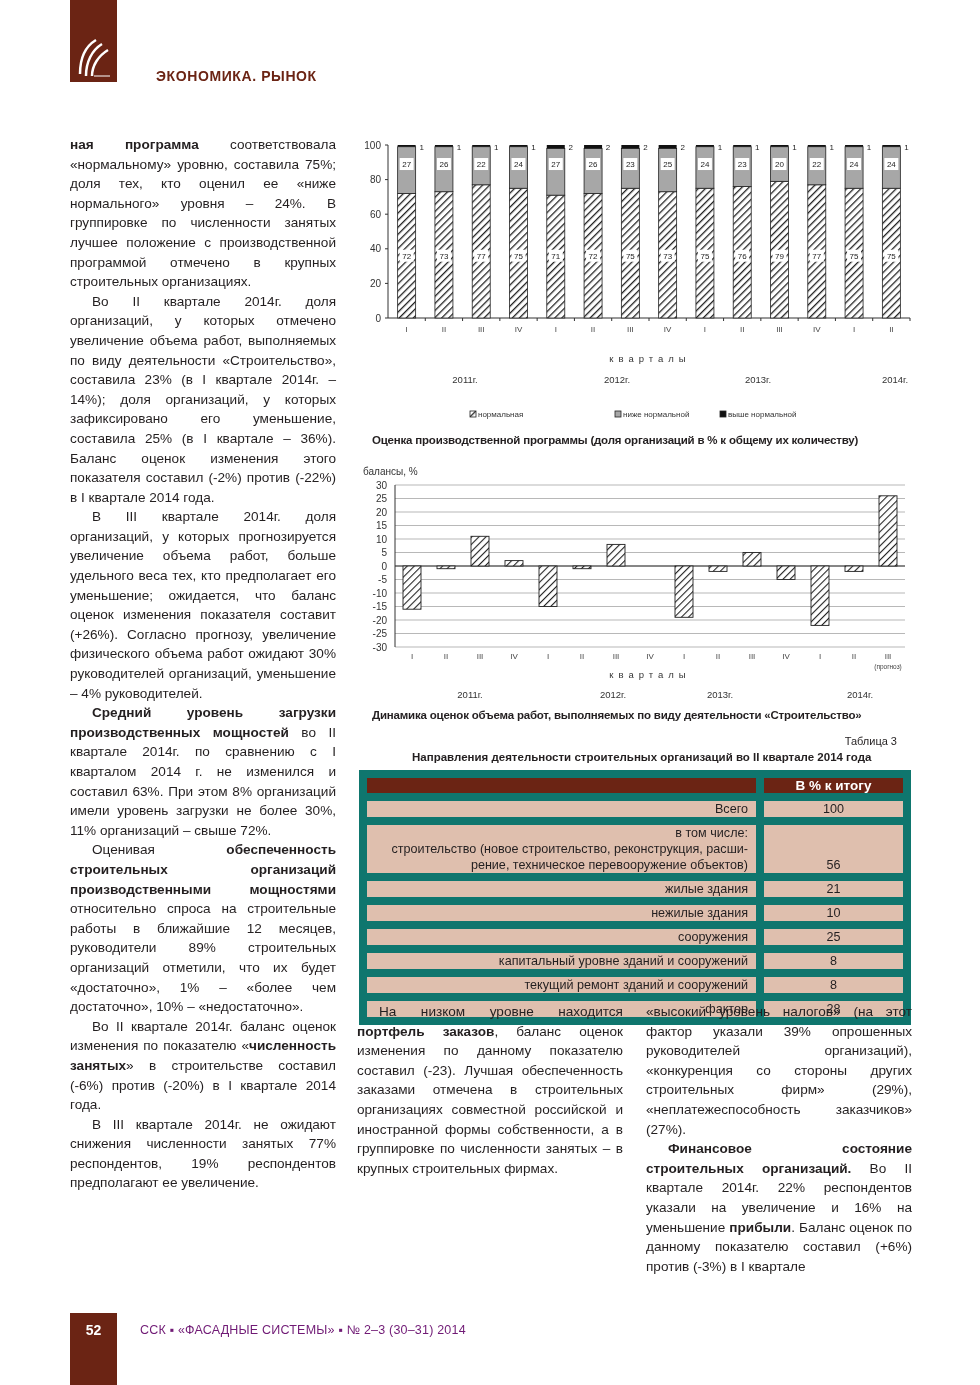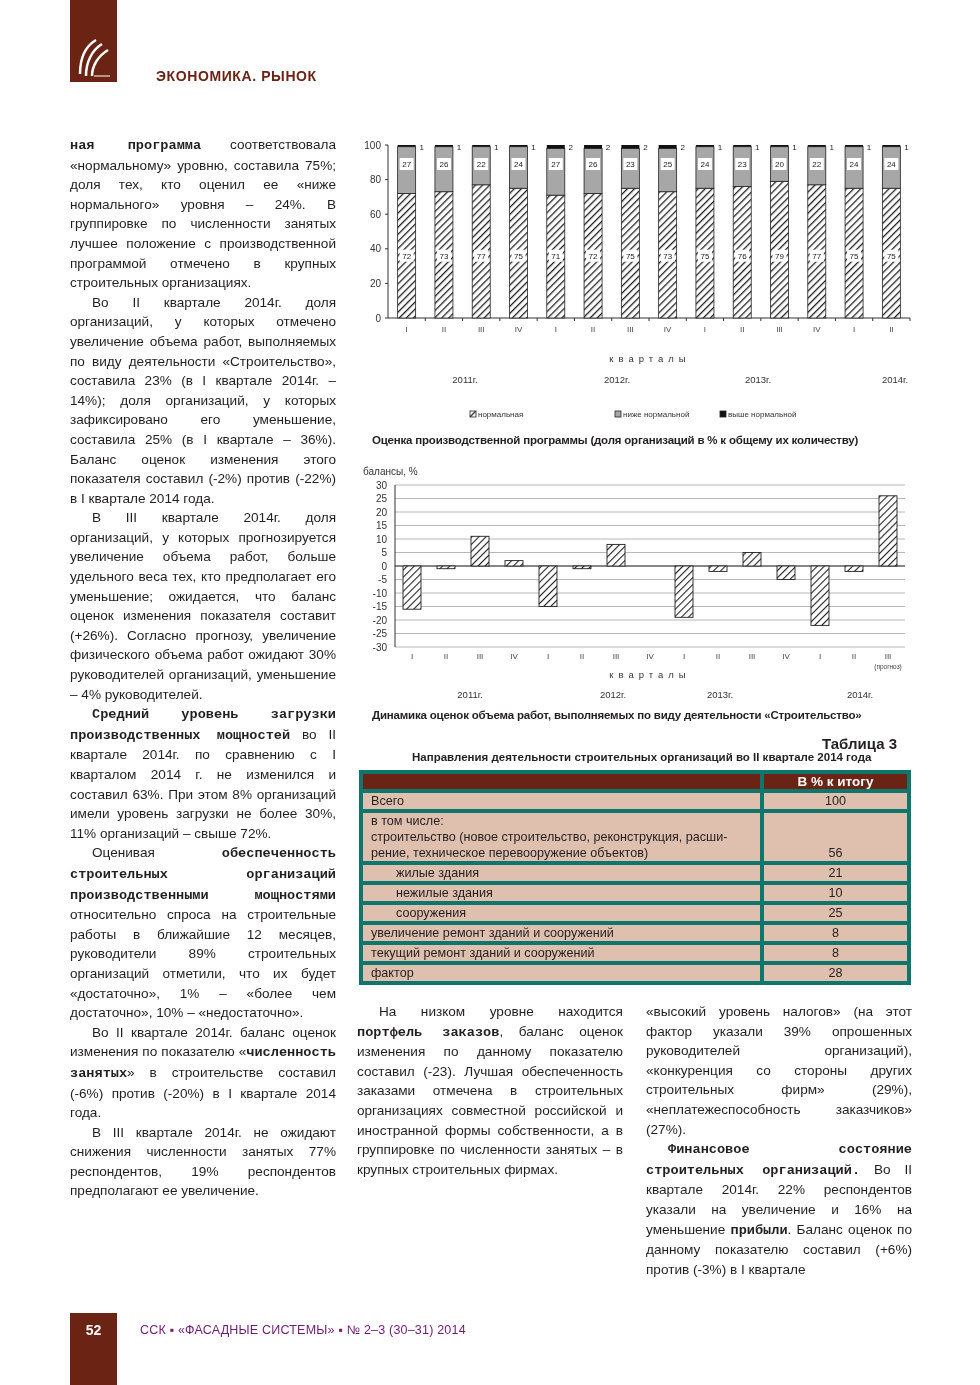--- a/index.html
+++ b/index.html
@@ -6,36 +6,36 @@
   html, body { width: 980px; height: 1385px; background: #ffffff; overflow: hidden; }
   body { position: relative; font-family: "Liberation Sans", sans-serif; color: #231f20; }
 
   .brand-block { position: absolute; left: 70px; top: 0; width: 47px; height: 82px; background: #6b2414; }
   .brand-logo { position: absolute; left: 6px; top: 36px; width: 36px; height: 42px; }
   .section-title { position: absolute; left: 156px; top: 68px; font-size: 14px; font-weight: bold; color: #6b2414; letter-spacing: 0.6px; }
 
   .col { position: absolute; font-size: 13.6px; line-height: 19.6px; text-align: justify; }
   .col p { text-indent: 0; }
   .col p.ind { text-indent: 22px; }
-  .col b { font-weight: bold; font-family: Liberation Mono, monospace; }
+  .col b { font-weight: bold; }
   .col-left { left: 70px; top: 135px; width: 266px; }
   .col-mid { left: 357px; top: 1002px; width: 266px; }
   .col-right { left: 646px; top: 1002px; width: 266px; }
 
   .chart1 { position: absolute; left: 355px; top: 135px; width: 560px; height: 295px; }
   .chart1-caption { position: absolute; left: 372px; top: 434px; font-size: 11.5px; font-weight: bold; letter-spacing: -0.2px; }
   .chart2 { position: absolute; left: 355px; top: 462px; width: 560px; height: 240px; }
   .chart2-caption { position: absolute; left: 372px; top: 709px; font-size: 11.5px; font-weight: bold; letter-spacing: -0.2px; }
 
-  .table-label { position: absolute; right: 83px; top: 735px; font-size: 15px; font-weight: bold; }
+  .table-label { position: absolute; right: 83px; top: 735px; font-size: 11px; font-weight: normal; }
   .table-title { position: absolute; left: 412px; top: 751px; font-size: 11.5px; font-weight: bold; }
   .data-table { position: absolute; left: 359px; top: 770px; width: 552px; border-collapse: collapse; font-size: 12.6px; }
   .data-table th { background: #6b2414; color: #fff; font-weight: bold; font-size: 13.5px; height: 19px; padding: 0 6px; }
-  .data-table td { background: #dfbfae; height: 19px; padding: 0 8px; line-height: 16px; vertical-align: bottom; }
-  .data-table th, .data-table td { border: 4px solid #0f766e; }
+  .data-table td { background: #dfbfae; height: 19px; padding: 0 8px; line-height: 16px; vertical-align: bottom; text-align: right; }
+  .data-table th, .data-table td { border: 8px solid #0f766e; }
   .data-table td.val { text-align: center; width: 147px; }
   .data-table td.sub { padding-left: 33px; }
 
   .page-num-block { position: absolute; left: 70px; top: 1313px; width: 47px; height: 72px; background: #6b2414; padding-left: 8px; }
   .page-num { position: absolute; left: 0; top: 9px; width: 47px; text-align: center; color: #fff; font-weight: bold; font-size: 14px; }
   .footer-text { position: absolute; left: 140px; top: 1323px; font-size: 12.5px; color: #701a75; letter-spacing: 0.2px; }
 
   svg text { font-family: "Liberation Sans", sans-serif; }
 </style>
 </head>
@@ -344,21 +344,21 @@
   </tr>
   <tr>
     <td class="sub">нежилые здания</td>
     <td class="val">10</td>
   </tr>
   <tr>
     <td class="sub">сооружения</td>
     <td class="val">25</td>
   </tr>
   <tr>
-    <td>увеличение ремонт зданий и сооружений</td>
+    <td>капитальный уровне зданий и сооружений</td>
     <td class="val">8</td>
   </tr>
   <tr>
     <td>текущий ремонт зданий и сооружений</td>
     <td class="val">8</td>
   </tr>
   <tr>
     <td>фактор</td>
     <td class="val">28</td>
   </tr>

